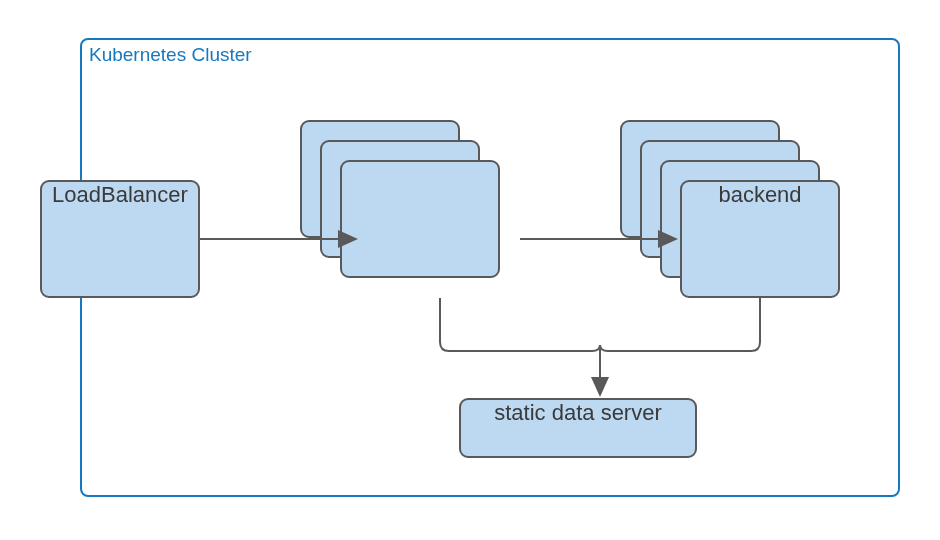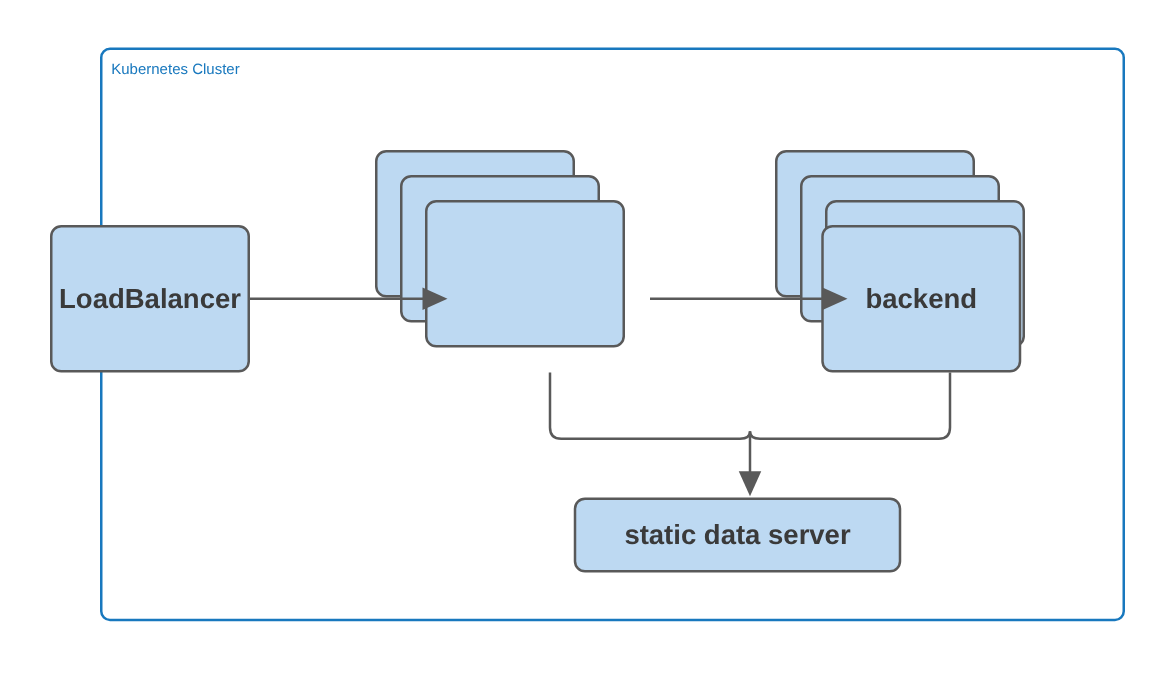--- a/index.html
+++ b/index.html
@@ -24,36 +24,34 @@
     position: absolute;
     left: 80px; top: 38px;
     width: 820px; height: 459px;
     border: 2.5px solid var(--cluster-stroke);
     border-radius: 8px;
     z-index: 1;
   }
   .cluster-label {
     position: absolute;
     left: 7px; top: 3px;
-    font-size: 12px;
+    font-size: 19px;
     line-height: 24px;
     color: var(--cluster-stroke);
     white-space: nowrap;
   }
   .node {
     position: absolute;
     width: 160px; height: 118px;
     background: var(--node-fill);
     border: 2.5px solid var(--node-stroke);
     border-radius: 9px;
     display: flex;
-    align-items: center;
     justify-content: center;
     z-index: 2;
-    font-weight: bold;
   }
   .node-label {
     font-size: 22px;
     color: var(--text);
     white-space: nowrap;
   }
   .connectors {
     position: absolute;
     left: 0; top: 0;
     width: 940px; height: 540px;
@@ -78,25 +76,25 @@
 
   <div class="node" style="left:620px;top:120px"></div>
   <div class="node" style="left:640px;top:140px"></div>
   <div class="node" style="left:660px;top:160px"></div>
 
   <div class="node" style="left:40px;top:180px">
     <span class="node-label">LoadBalancer</span>
   </div>
 
 
-  <div class="node" style="left:657px;top:180px">
+  <div class="node" style="left:680px;top:180px">
     <span class="node-label">backend</span>
   </div>
 
-  <div class="node" style="left:459px;top:398px;width:262px;height:60px">
+  <div class="node" style="left:459px;top:398px;width:238px;height:60px">
     <span class="node-label">static data server</span>
   </div>
 
   <svg class="connectors" viewBox="0 0 940 540" aria-hidden="true">
 
     <path class="edge" d="M200,239 H339"></path>
     <polygon class="arrow" points="358,239 338,230 338,248"></polygon>
 
     <path class="edge" d="M520,239 H659"></path>
     <polygon class="arrow" points="678,239 658,230 658,248"></polygon>

